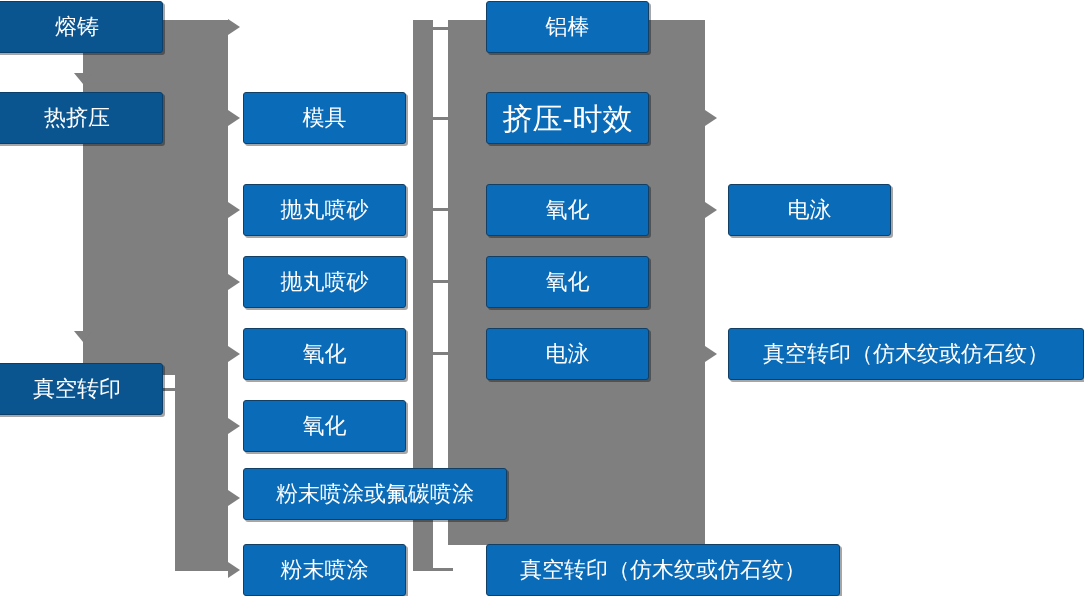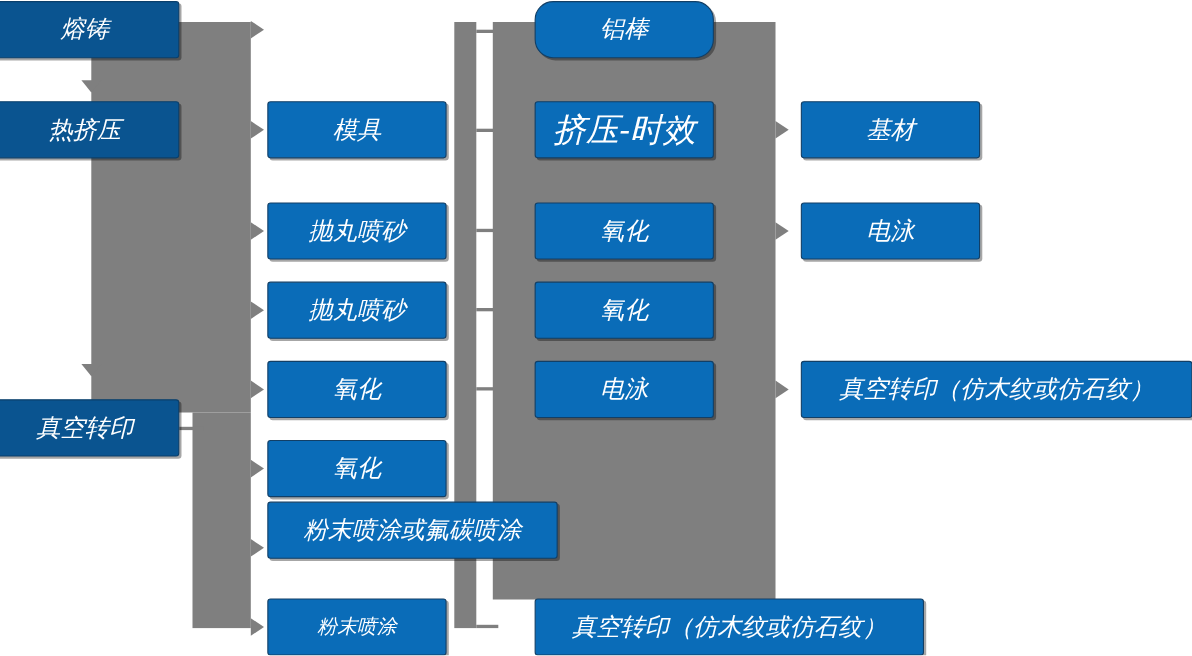--- a/index.html
+++ b/index.html
@@ -10,21 +10,20 @@
   }
   body {
     font-family: "Liberation Sans", "DejaVu Sans", sans-serif;
   }
   #stage {
     position: relative;
     width: 1084px;
     height: 596px;
     background: #ffffff;
     overflow: hidden;
-    font-style: italic;
   }
 
   
   .gray {
     position: absolute;
     background: #7f7f7f;
   }
   .gray-arrow {
     position: absolute;
     width: 0;
@@ -140,29 +139,29 @@
   </div>
 
   <div class="box light" style="left:243px; top:328px; width:163px; height:52px; font-size:22px;">
     <span class="lbl">氧化</span>
   </div>
 
   <div class="box light" style="left:243px; top:400px; width:163px; height:52px; font-size:22px;">
     <span class="lbl">氧化</span>
   </div>
 
-  <div class="box light" style="left:243px; top:456px; width:264px; height:52px; font-size:22px;">
+  <div class="box light" style="left:243px; top:468px; width:264px; height:52px; font-size:22px;">
     <span class="lbl">粉末喷涂或氟碳喷涂</span>
   </div>
 
-  <div class="box light" style="left:243px; top:544px; width:163px; height:52px; font-size:18px;">
+  <div class="box light" style="left:243px; top:544px; width:163px; height:52px; font-size:22px;">
     <span class="lbl">粉末喷涂</span>
   </div>
 
-  <div class="box light" style="left:486px; top:1px; width:163px; height:52px; font-size:22px;border-radius:17px;">
+  <div class="box light" style="left:486px; top:1px; width:163px; height:52px; font-size:22px;">
     <span class="lbl">铝棒</span>
   </div>
 
   <div class="box light" style="left:486px; top:92px; width:163px; height:52px; font-size:30px;">
     <span class="lbl">挤压-时效</span>
   </div>
 
   <div class="box light" style="left:486px; top:184px; width:163px; height:52px; font-size:22px;">
     <span class="lbl">氧化</span>
   </div>
@@ -172,23 +171,20 @@
   </div>
 
   <div class="box light" style="left:486px; top:328px; width:163px; height:52px; font-size:22px;">
     <span class="lbl">电泳</span>
   </div>
 
   <div class="box light" style="left:486px; top:544px; width:354px; height:52px; font-size:22px;">
     <span class="lbl">真空转印（仿木纹或仿石纹）</span>
   </div>
 
-  <div class="box light" style="left:728px; top:92px; width:163px; height:52px; font-size:22px;">
-    <span class="lbl">基材</span>
-  </div>
 
   <div class="box light" style="left:728px; top:184px; width:163px; height:52px; font-size:22px;">
     <span class="lbl">电泳</span>
   </div>
 
   <div class="box light" style="left:728px; top:328px; width:356px; height:52px; font-size:22px;">
     <span class="lbl">真空转印（仿木纹或仿石纹）</span>
   </div>
 
 </div>

